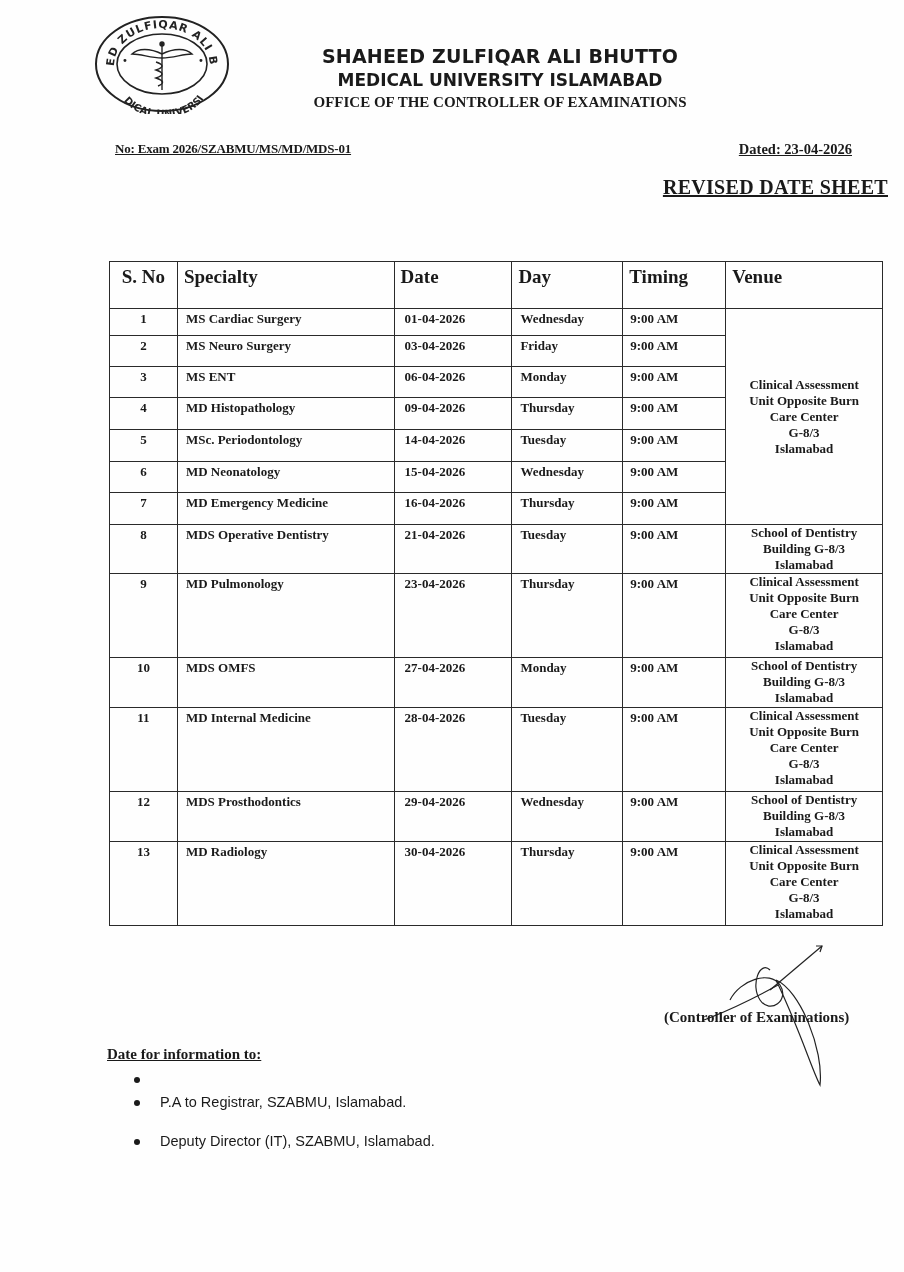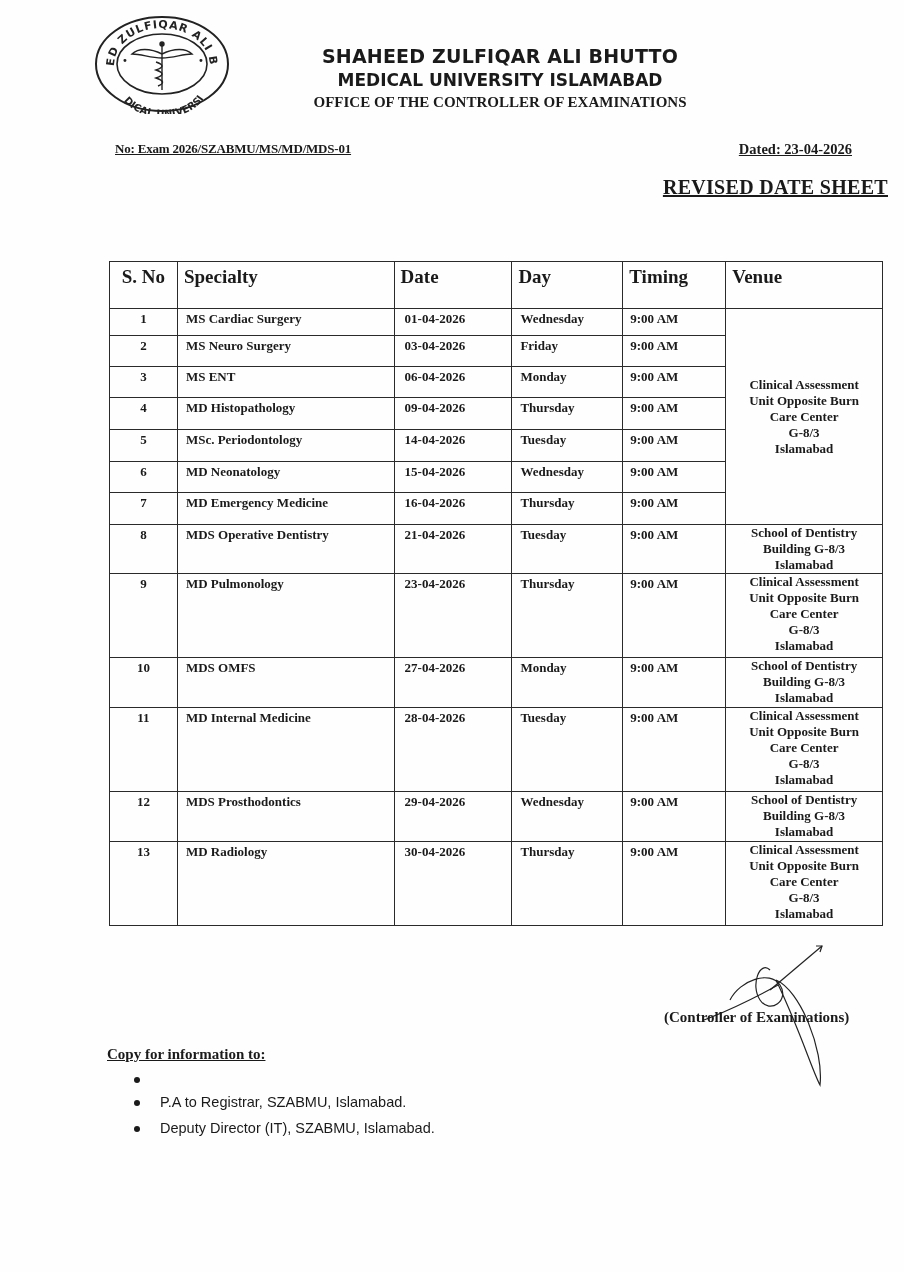--- a/index.html
+++ b/index.html
@@ -34,21 +34,21 @@
     .vl { display: block; }
 
     
     .sig { position: absolute; left: 700px; top: 940px; width: 160px; height: 150px; }
     .ctrl { position: absolute; left: 664px; top: 1009px; font-family: "Liberation Serif", serif; font-weight: bold; font-size: 15px; }
 
     
     .copy-h { position: absolute; left: 107px; top: 1046px; font-family: "Liberation Serif", serif; font-weight: bold; font-size: 15px; text-decoration: underline; }
     ul.copy { position: absolute; left: 130px; top: 1068px; margin: 0; padding: 0; list-style: none; font-family: "Liberation Sans", sans-serif; font-size: 14.5px; }
     ul.copy li { height: 23px; line-height: 23px; position: relative; padding-left: 30px; }
-    ul.copy li:last-child { margin-top: 3px; }
+    ul.copy li:last-child { margin-top: 16px; }
     ul.copy li .dot { position: absolute; left: 4px; top: 9px; width: 6px; height: 6px; border-radius: 50%; background: #1a1a1a; }
   </style>
 </head>
 <body>
 
 <div class="page">
 
   <svg class="logo" viewBox="0 0 140 100">
     <defs>
       <path id="arcTop" d="M 22 52 A 48 38 0 0 1 118 52" fill="none"></path>
@@ -247,19 +247,19 @@
     <g fill="none" stroke="#222" stroke-width="1.2">
       <path d="M 30 60 C 40 40, 70 30, 80 45 C 90 60, 70 75, 60 60 C 50 45, 60 20, 70 30"></path>
       <path d="M 70 50 L 122 6"></path>
       <path d="M 116 6 L 122 6 L 120 12"></path>
       <path d="M 76 40 C 100 50, 124 110, 120 145 C 112 130, 100 90, 76 40"></path>
       <path d="M 4 80 C 30 70, 60 55, 78 45"></path>
     </g>
   </svg>
   <div class="ctrl">(Controller of Examinations)</div>
 
-  <div class="copy-h">Copy for information to:</div>
+  <div class="copy-h">Date for information to:</div>
   <ul class="copy">
     <li><span class="dot"></span></li>
     <li><span class="dot"></span><span>P.A to Registrar, SZABMU, Islamabad.</span></li>
     <li><span class="dot"></span><span>Deputy Director (IT), SZABMU, Islamabad.</span></li>
   </ul>
 </div>
 
 </body></html>

